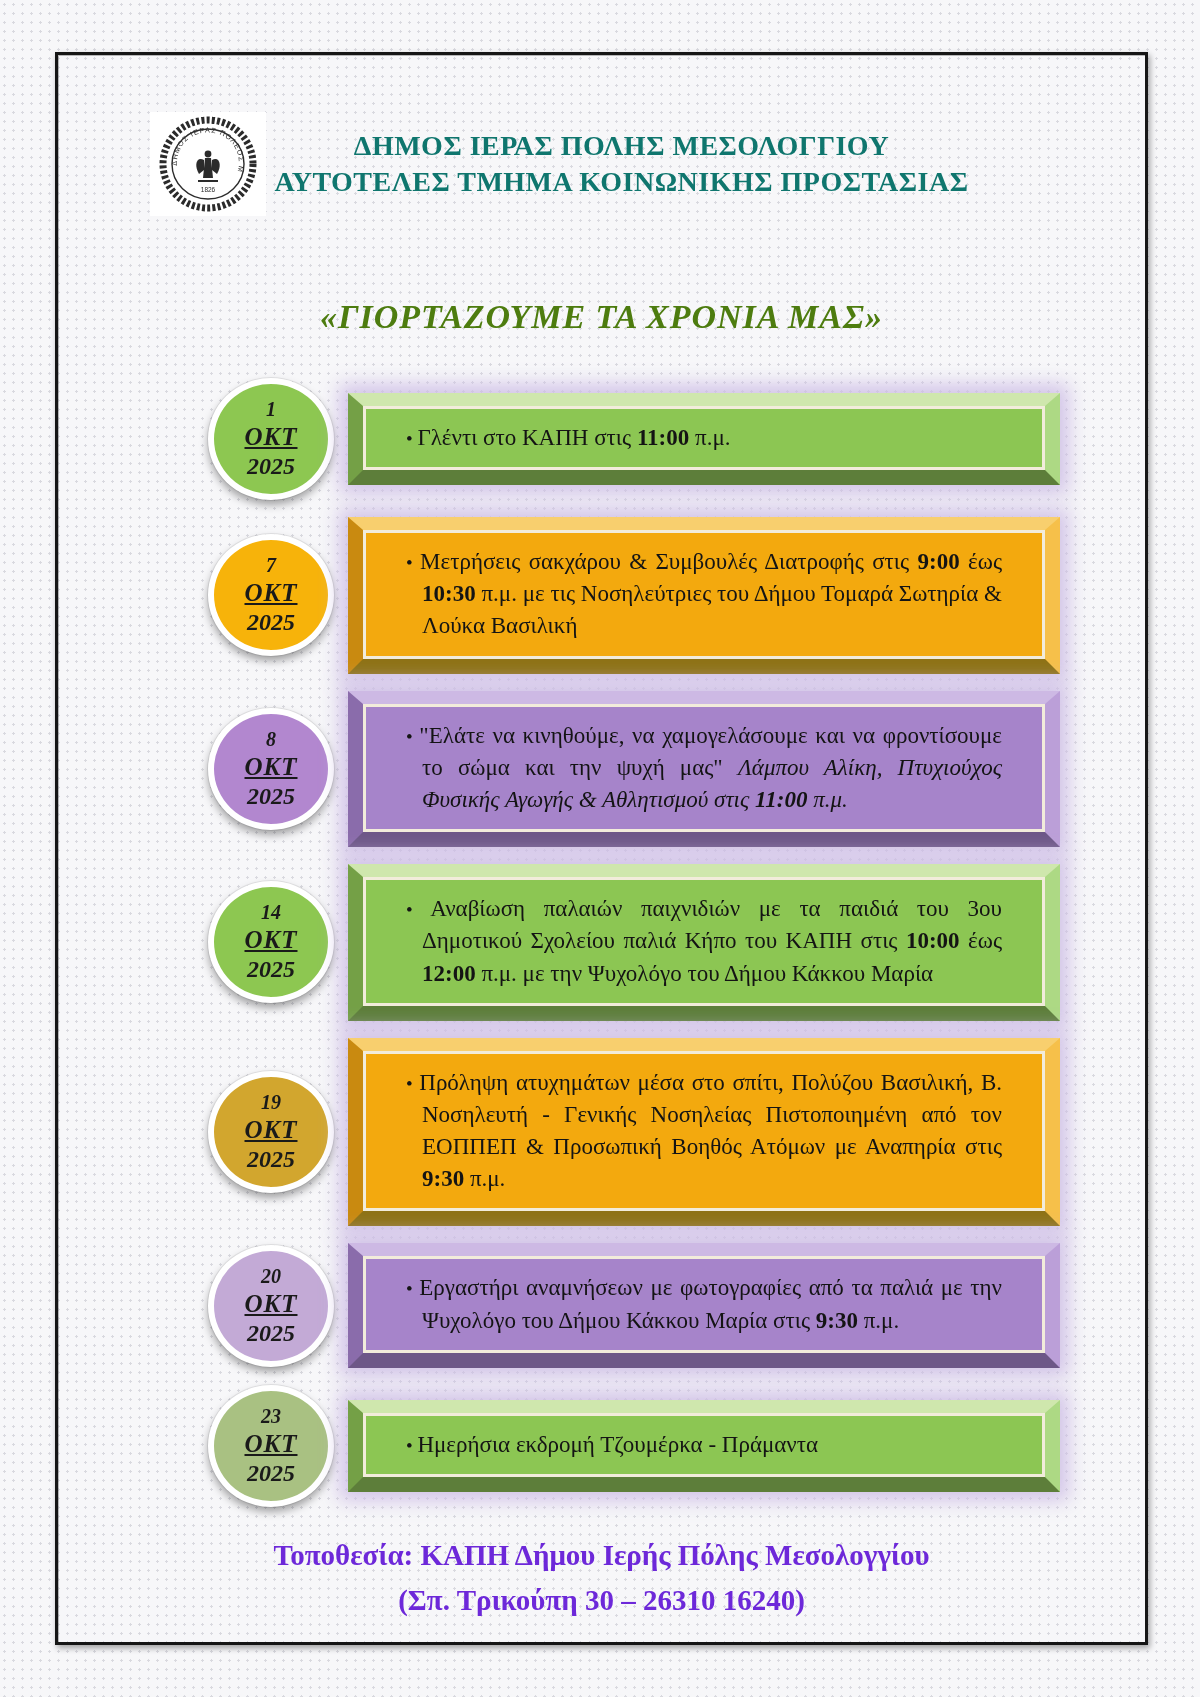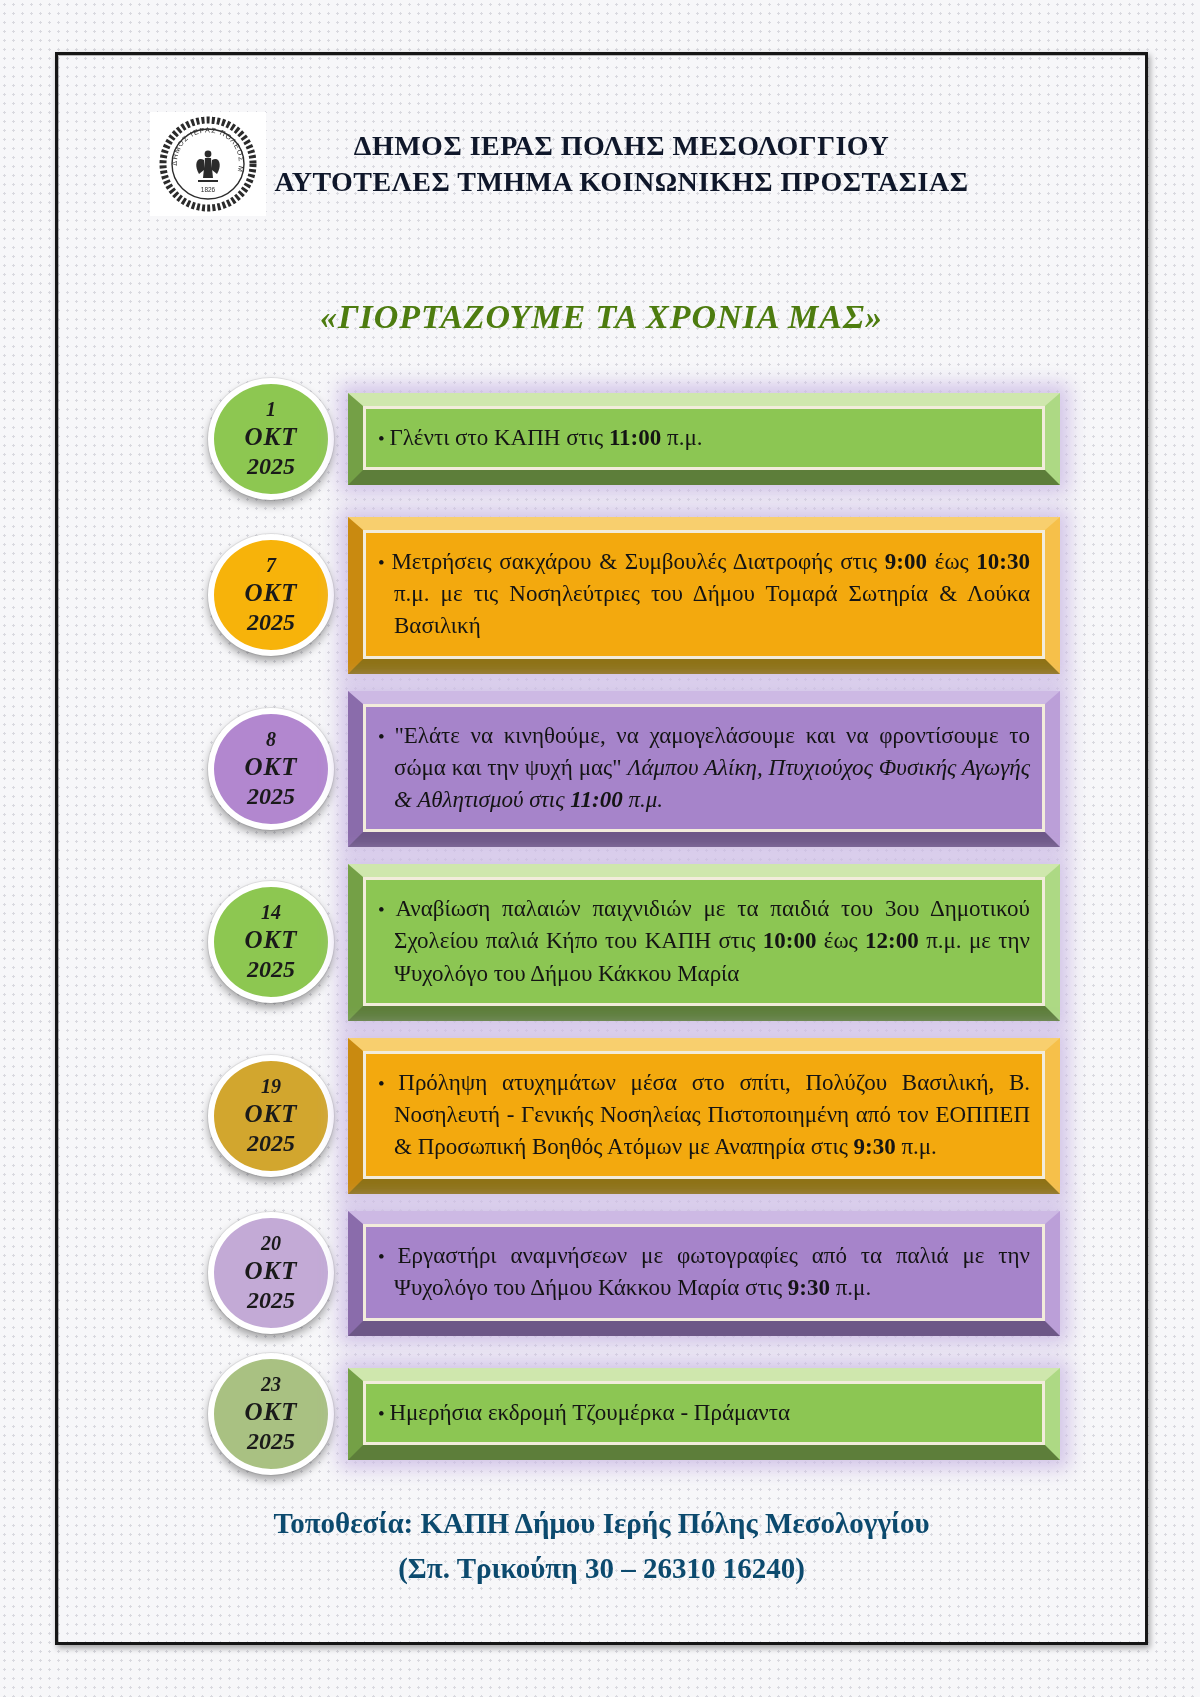--- a/index.html
+++ b/index.html
@@ -36,34 +36,34 @@
   .events{ margin-top:42px; padding:0 85px 0 150px; }
   .event-row{ display:flex; align-items:center; gap:14px; margin-bottom:17px; }
   .date-circle{
     flex:0 0 126px; width:126px; height:122px; border-radius:50%;
     border:6px solid #ffffff;
     box-shadow:0 5px 8px rgba(0,0,0,.35), 0 0 0 1px rgba(0,0,0,.07);
     display:flex; flex-direction:column; align-items:center; justify-content:center;
     gap:2px; font-weight:bold; font-style:italic; color:#1a1a1a;
   }
   .dc-day{ font-size:20px; }
-  .dc-month{ font-size:25px; letter-spacing:1px; }
+  .dc-month{ font-size:25px; letter-spacing:1px;text-decoration:underline; }
   .dc-year{ font-size:24px; }
   .ebox{
     flex:1;
     border-style:solid;
     border-width:13px 15px 15px 15px;
     border-top-color:var(--light);
     border-right-color:var(--right);
     border-bottom-color:var(--dark);
     border-left-color:var(--edge);
     background:var(--main);
     box-shadow:0 0 18px 9px rgba(204,188,229,.85);
   }
-  .ebox-inner{ border:3px solid #f2ecdb; padding:13px 12px; }
+  .ebox-inner{ border:3px solid #f2ecdb; padding:13px 40px; }
   .ebox-text{
     font-size:23px; line-height:1.4; color:#141414; text-align:justify;
     text-indent:-16px; padding-left:16px;
   }
   .ebox-text b{ font-weight:bold; }
   .bullet{ font-size:19px; }
   
   .location{
     margin-top:26px; text-align:center; font-weight:bold;
     font-size:29px; line-height:1.55;
@@ -88,21 +88,21 @@
         <g fill="#2b2b2b">
           <circle cx="50" cy="38" r="3.4"></circle>
           <path d="M47 42 L53 42 L55 62 L45 62 Z"></path>
           <path d="M46 44 C38 40 36 50 41 58 L46 54 Z"></path>
           <path d="M54 44 C62 40 64 50 59 58 L54 54 Z"></path>
           <path d="M40 64 L60 64 L60 66 L40 66 Z"></path>
         </g>
         <text x="50" y="76" font-size="6.5" fill="#2b2b2b" text-anchor="middle" font-family="Liberation Sans, sans-serif">1826</text>
       </svg>
     </div>
-    <div class="org-lines" style="color: #0f172a;">
+    <div class="org-lines" style="color: #0f766e;">
       <div class="org-line">ΔΗΜΟΣ ΙΕΡΑΣ ΠΟΛΗΣ ΜΕΣΟΛΟΓΓΙΟΥ</div>
       <div class="org-line">ΑΥΤΟΤΕΛΕΣ ΤΜΗΜΑ ΚΟΙΝΩΝΙΚΗΣ ΠΡΟΣΤΑΣΙΑΣ</div>
     </div>
   </div>
 
   <div class="poster-title" style="color: #4d7c0f;">«ΓΙΟΡΤΑΖΟΥΜΕ ΤΑ ΧΡΟΝΙΑ ΜΑΣ»</div>
 
   <div class="events">
     <div class="event-row">
       <div class="date-circle" style="background: rgb(141, 199, 81);">
@@ -189,18 +189,18 @@
         <span class="dc-year">2025</span>
       </div>
       <div class="ebox" style="--main: #8cc653; --light: #cfe7ad; --dark: #5d7e3a; --edge: #74a046; --right: #add984;">
         <div class="ebox-inner">
           <p class="ebox-text"><span class="bullet">•&nbsp;</span><span>Ημερήσια εκδρομή Τζουμέρκα - Πράμαντα</span></p>
         </div>
       </div>
     </div>
   </div>
 
-  <div class="location" style="color: #0c4a6e;">
+  <div class="location" style="color: #6d28d9;">
     <div>Τοποθεσία: ΚΑΠΗ Δήμου Ιερής Πόλης Μεσολογγίου</div>
     <div>(Σπ. Τρικούπη 30 – 26310 16240)</div>
   </div>
 
 </div>
 
 </body></html>

